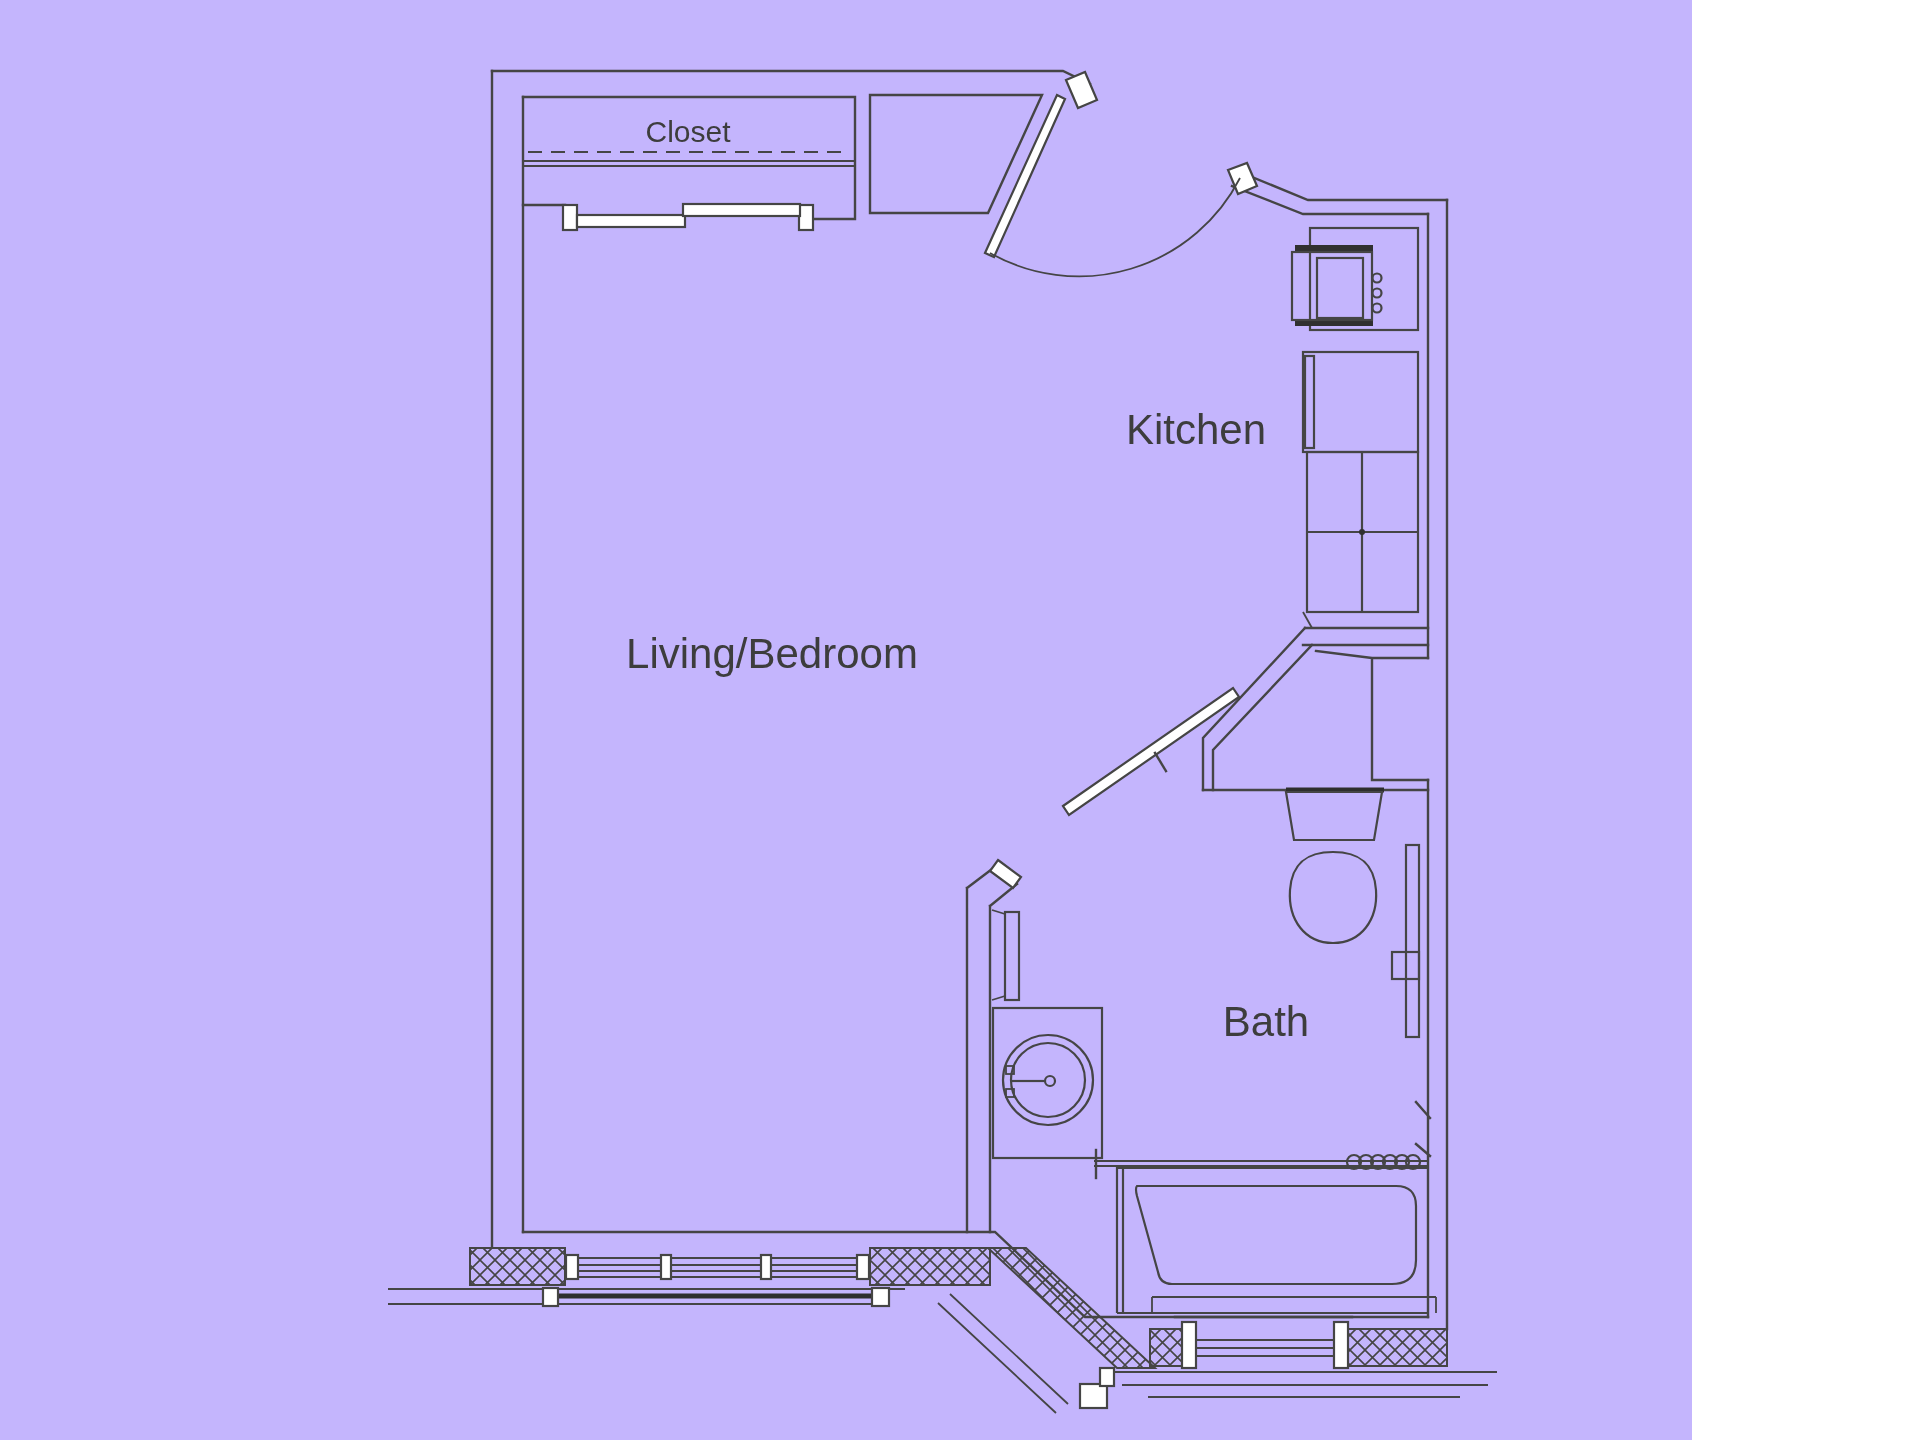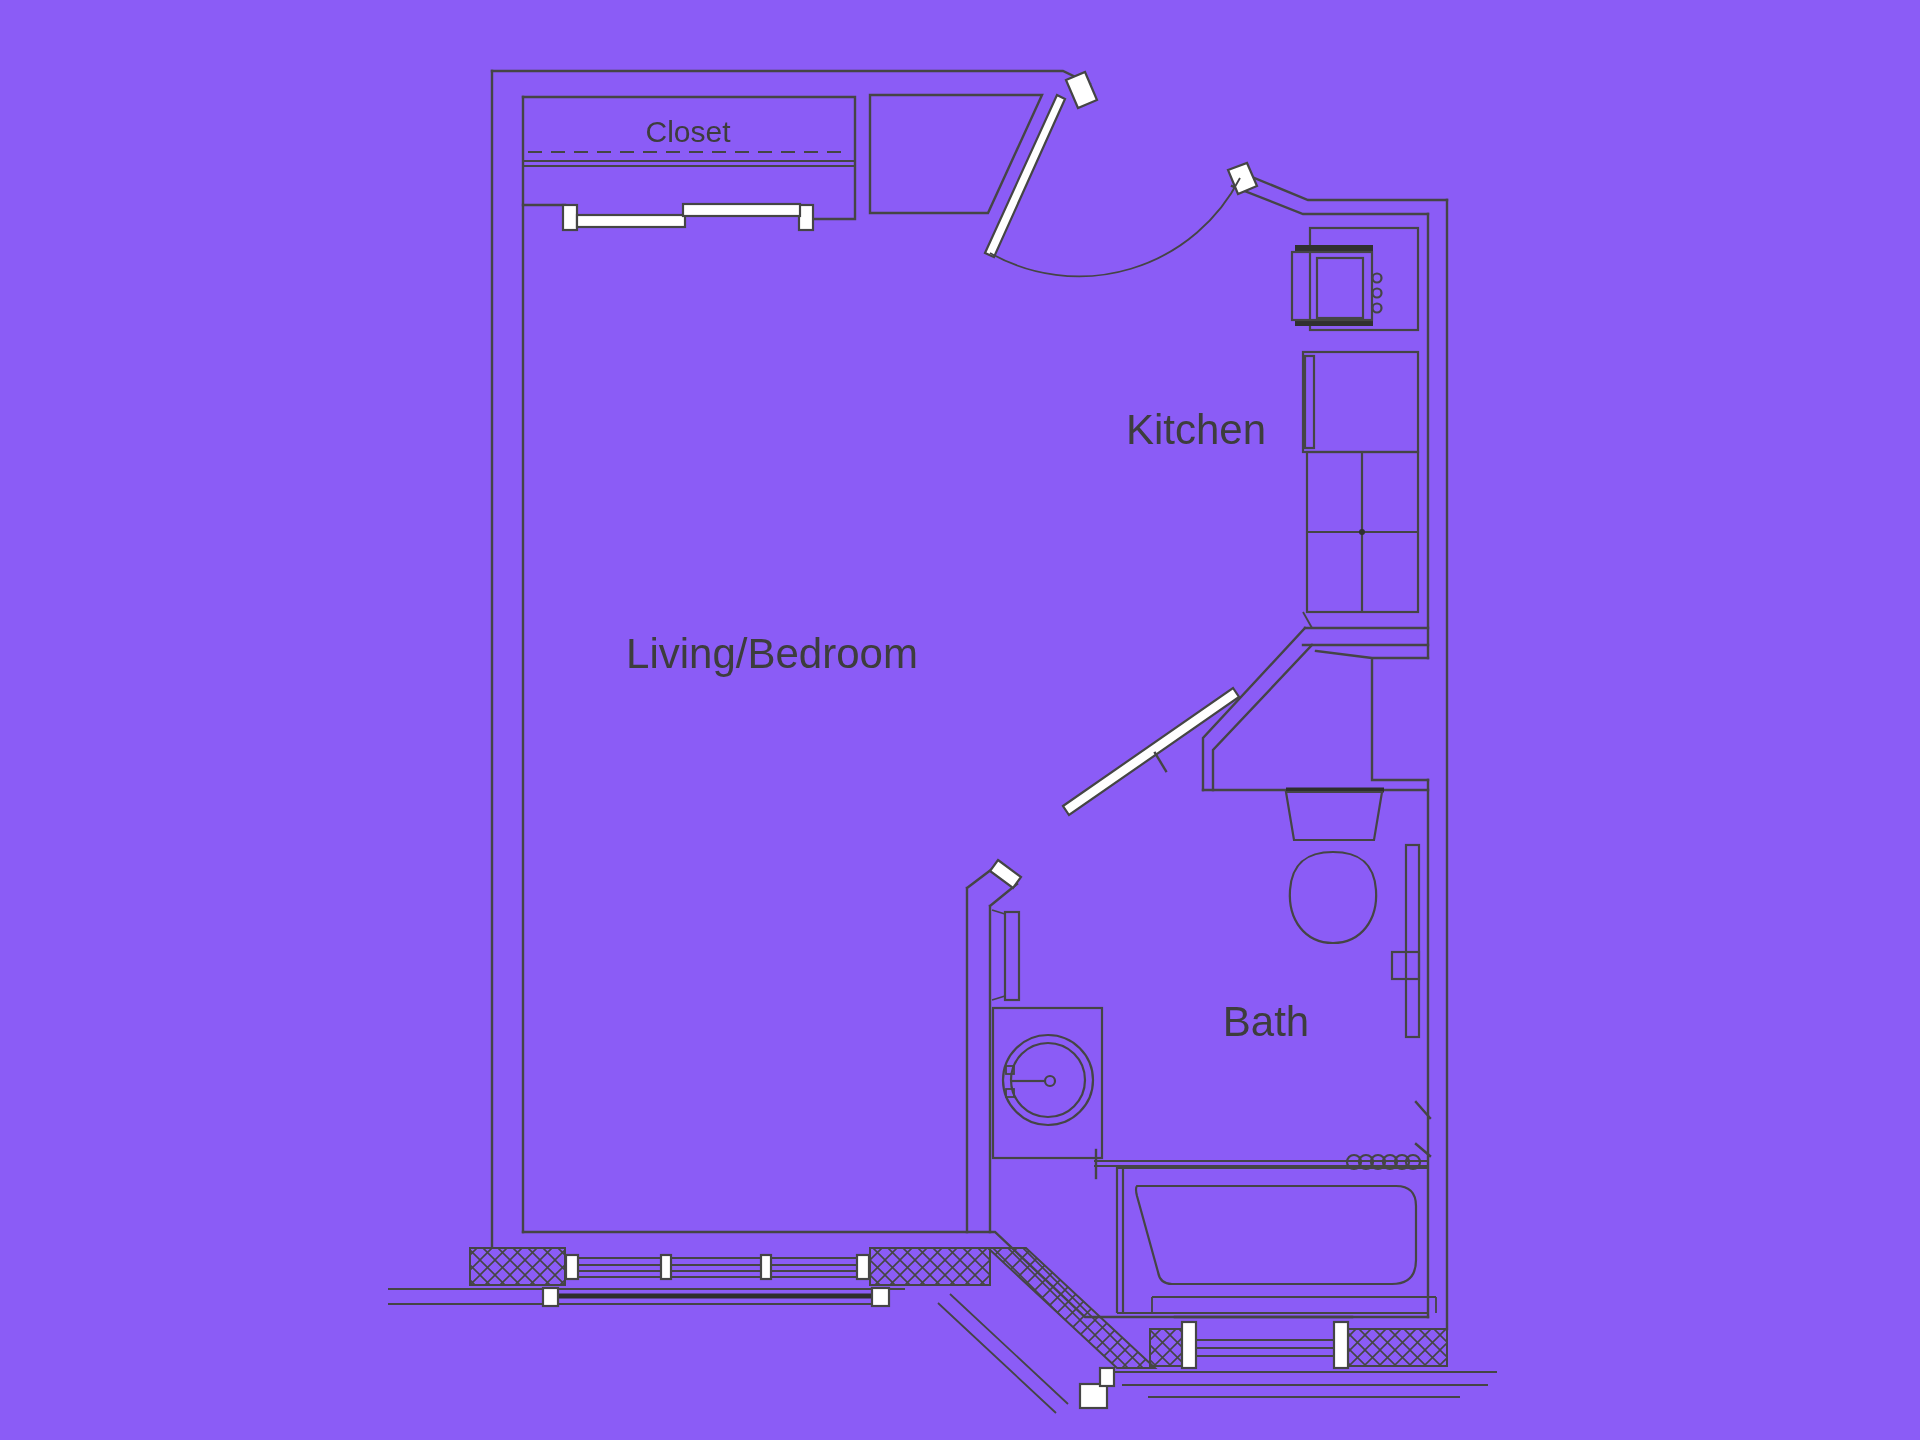--- a/index.html
+++ b/index.html
@@ -1,16 +1,16 @@
 <!DOCTYPE html>
 <html><head>
 <meta charset="utf-8">
 <style>
   html,body{margin:0;padding:0;background:#ffffff;}
-  .stage{width:1920px;height:1440px;position:relative;background:#8b5cf6;overflow:hidden;text-align:center;}
+  .stage{width:1692px;height:1440px;position:relative;background:#c4b5fd;overflow:hidden;text-align:center;}
   svg{display:block;}
   .w{stroke:#454545;stroke-width:2.4;fill:none;stroke-linecap:square;}
   .thin{stroke:#454545;stroke-width:1.8;fill:none;}
   .dark{stroke:#2e2e2e;stroke-width:5;fill:none;}
   .fillwhite{fill:#ffffff;stroke:#454545;stroke-width:2.2;}
   .fixture{stroke:#454545;stroke-width:2.2;fill:none;}
   .darkfill{fill:#303030;stroke:none;}
   .hatchband{fill:url(#xhatch);stroke:#454545;stroke-width:2;}
   .roomlabel{font-family:"Liberation Sans","DejaVu Sans",sans-serif;fill:#3d3d3d;}
   .lbl-lg{font-size:42px;}

